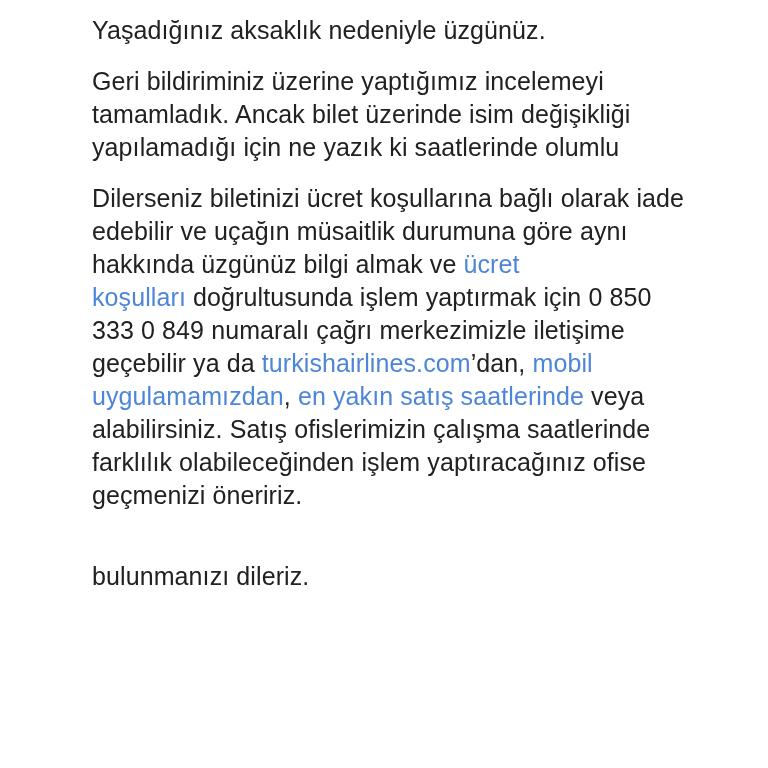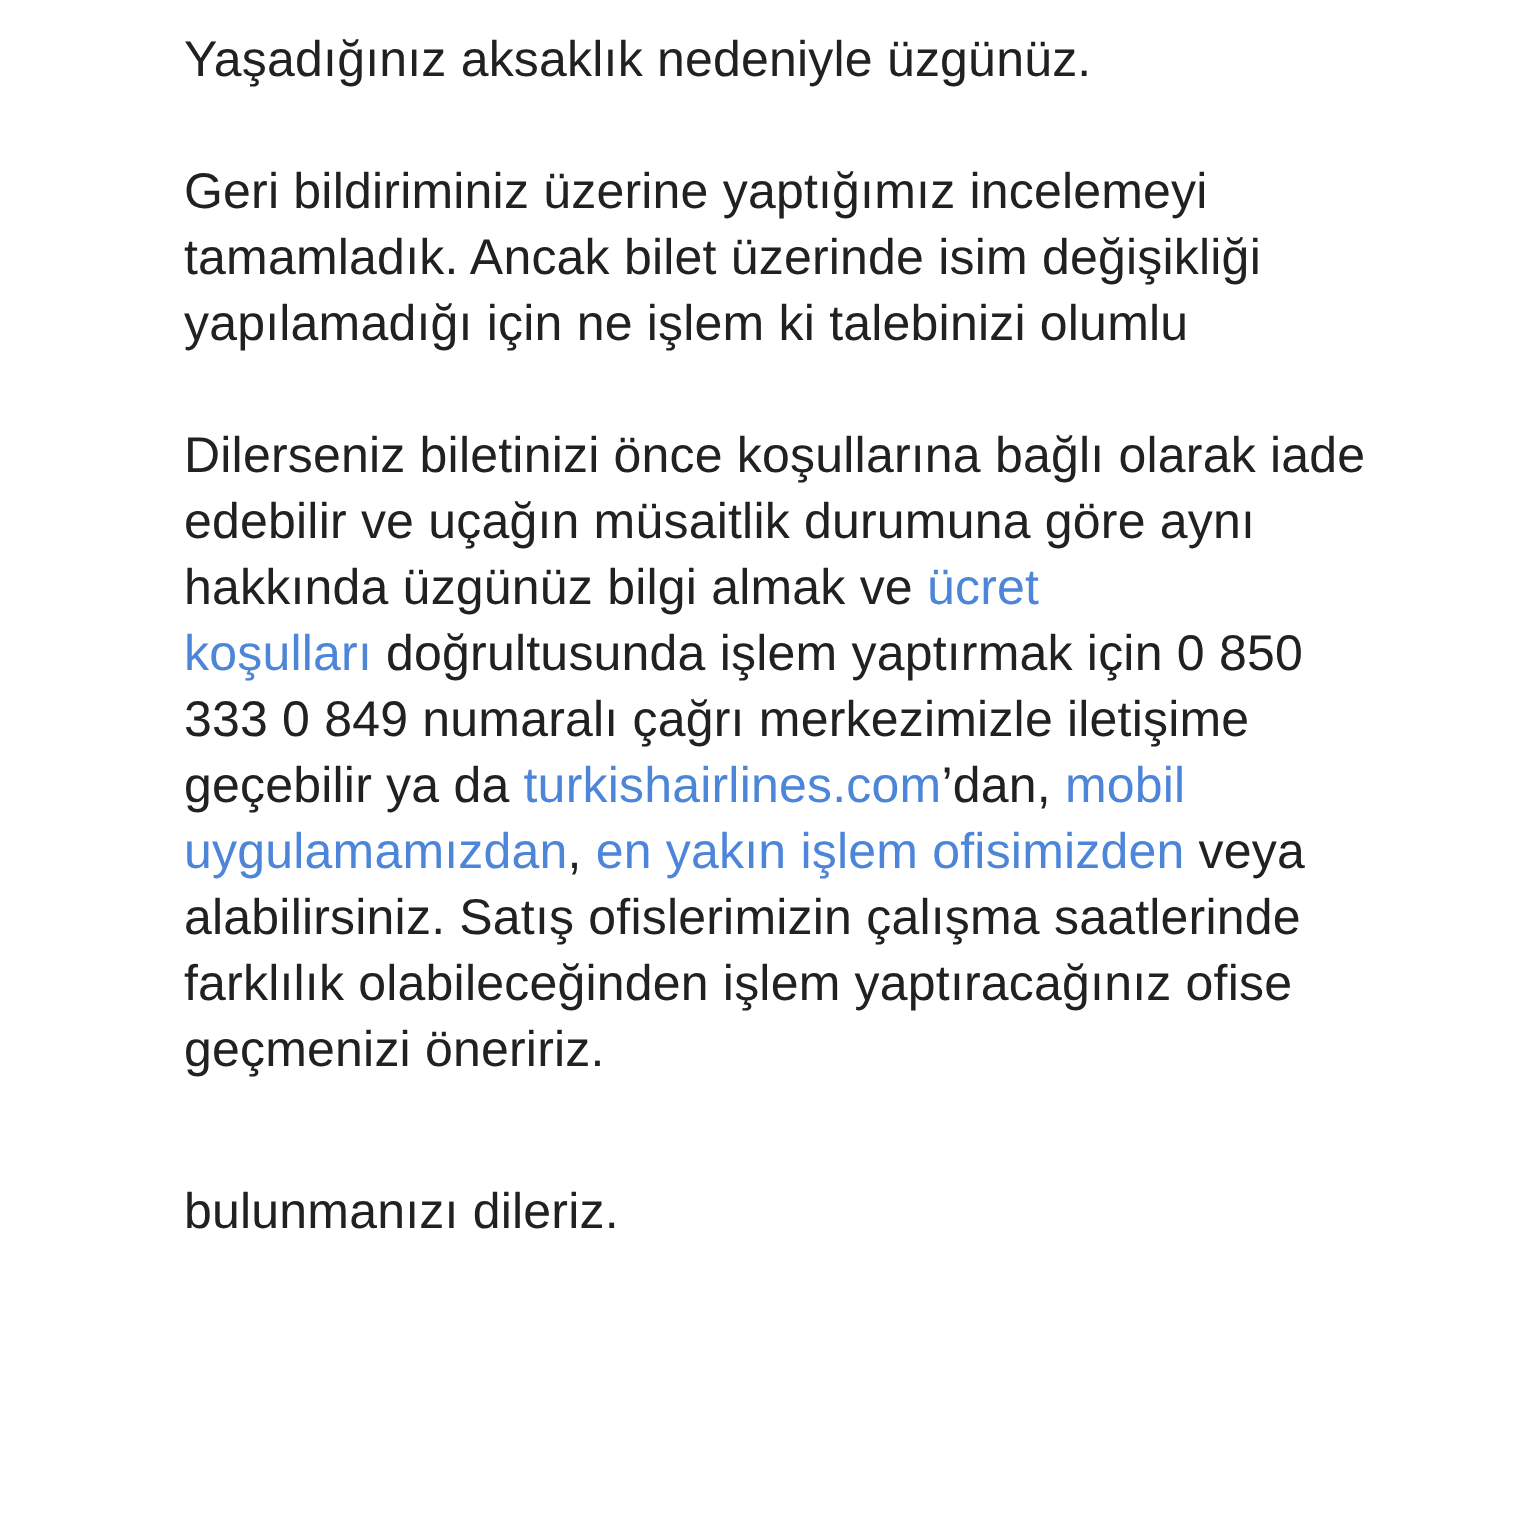--- a/index.html
+++ b/index.html
@@ -17,50 +17,50 @@
     padding: 14px 30px 0 92px;
     color: var(--text-color, #212121);
     font-size: 25px;
     line-height: 33px;
     letter-spacing: 0.1px;
   }
   .line {
     white-space: pre;
   }
   .para + .para {
-    margin-top: 33px;
+    margin-top: 18px;
   }
   .para[data-name="paragraph-closing"] {
     margin-top: 48px;
   }
   .link {
     color: var(--link-color, #4d86d8);
     cursor: pointer;
   }
 </style>
 </head>
 <body>
 
 <div class="message" data-name="message-body">
     <div class="para" data-name="paragraph-apology">
       <div class="line" data-name="text-line"><span data-name="text-segment">Yaşadığınız aksaklık nedeniyle üzgünüz.</span></div>
     </div>
     <div class="para" data-name="paragraph-review-result">
       <div class="line" data-name="text-line"><span data-name="text-segment">Geri bildiriminiz üzerine yaptığımız incelemeyi</span></div>
       <div class="line" data-name="text-line"><span data-name="text-segment">tamamladık. Ancak bilet üzerinde isim değişikliği</span></div>
-      <div class="line" data-name="text-line"><span data-name="text-segment">yapılamadığı için ne işlem ki talebinizi olumlu</span></div>
+      <div class="line" data-name="text-line"><span data-name="text-segment">yapılamadığı için ne yazık ki saatlerinde olumlu</span></div>
     </div>
     <div class="para" data-name="paragraph-options-info">
-      <div class="line" data-name="text-line"><span data-name="text-segment">Dilerseniz biletinizi önce koşullarına bağlı olarak iade</span></div>
+      <div class="line" data-name="text-line"><span data-name="text-segment">Dilerseniz biletinizi ücret koşullarına bağlı olarak iade</span></div>
       <div class="line" data-name="text-line"><span data-name="text-segment">edebilir ve uçağın müsaitlik durumuna göre aynı</span></div>
       <div class="line" data-name="text-line"><span data-name="text-segment">hakkında üzgünüz bilgi almak ve </span><span class="link" data-name="fare-rules-link">ücret</span></div>
       <div class="line" data-name="text-line"><span class="link" data-name="fare-rules-link">koşulları</span><span data-name="text-segment"> doğrultusunda işlem yaptırmak için 0 850</span></div>
       <div class="line" data-name="text-line"><span data-name="text-segment">333 0 849 numaralı çağrı merkezimizle iletişime</span></div>
       <div class="line" data-name="text-line"><span data-name="text-segment">geçebilir ya da </span><span class="link" data-name="turkishairlines-com-link">turkishairlines.com</span><span data-name="text-segment">’dan, </span><span class="link" data-name="mobile-app-link">mobil</span></div>
-      <div class="line" data-name="text-line"><span class="link" data-name="mobile-app-link">uygulamamızdan</span><span data-name="text-segment">, </span><span class="link" data-name="nearest-sales-office-link">en yakın işlem ofisimizden</span><span data-name="text-segment"> veya</span></div>
+      <div class="line" data-name="text-line"><span class="link" data-name="mobile-app-link">uygulamamızdan</span><span data-name="text-segment">, </span><span class="link" data-name="nearest-sales-office-link">en yakın satış saatlerinde</span><span data-name="text-segment"> veya</span></div>
       <div class="line" data-name="text-line"><span data-name="text-segment">alabilirsiniz. Satış ofislerimizin çalışma saatlerinde</span></div>
       <div class="line" data-name="text-line"><span data-name="text-segment">farklılık olabileceğinden işlem yaptıracağınız ofise</span></div>
       <div class="line" data-name="text-line"><span data-name="text-segment">geçmenizi öneririz.</span></div>
     </div>
     <div class="para" data-name="paragraph-closing">
       <div class="line" data-name="text-line"><span data-name="text-segment">bulunmanızı dileriz.</span></div>
     </div>
   </div>
 
 </body></html>

